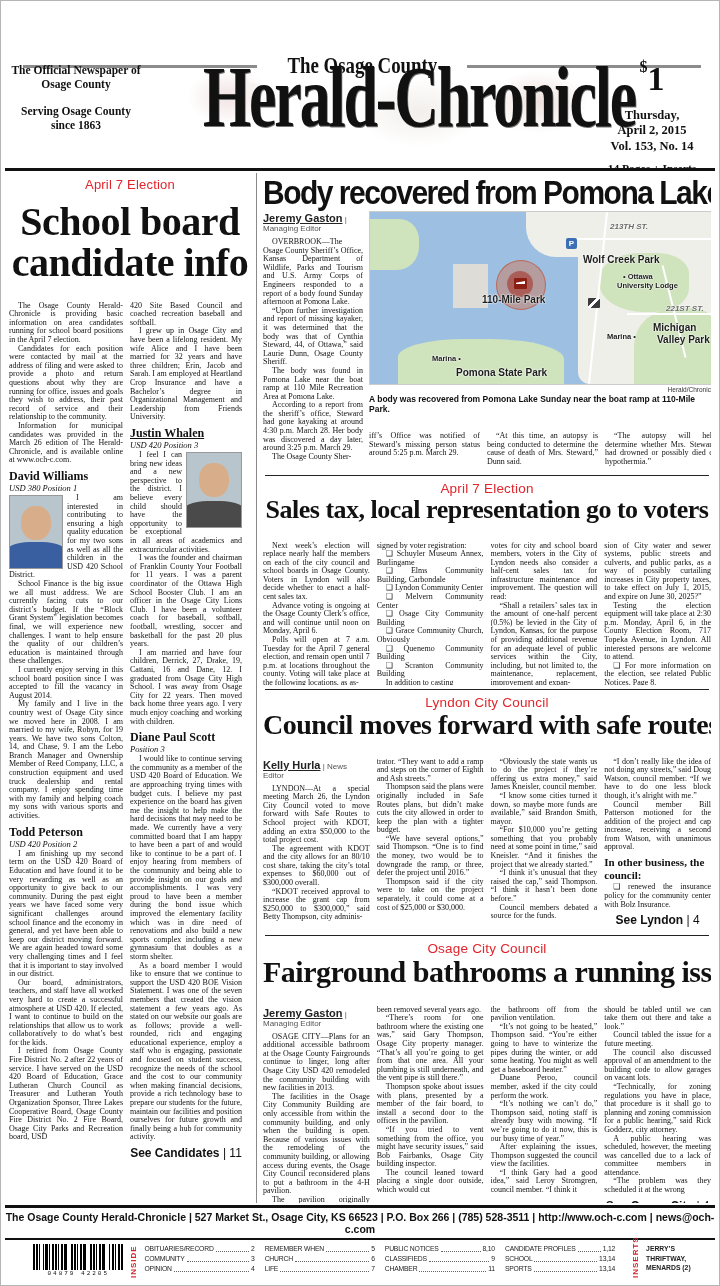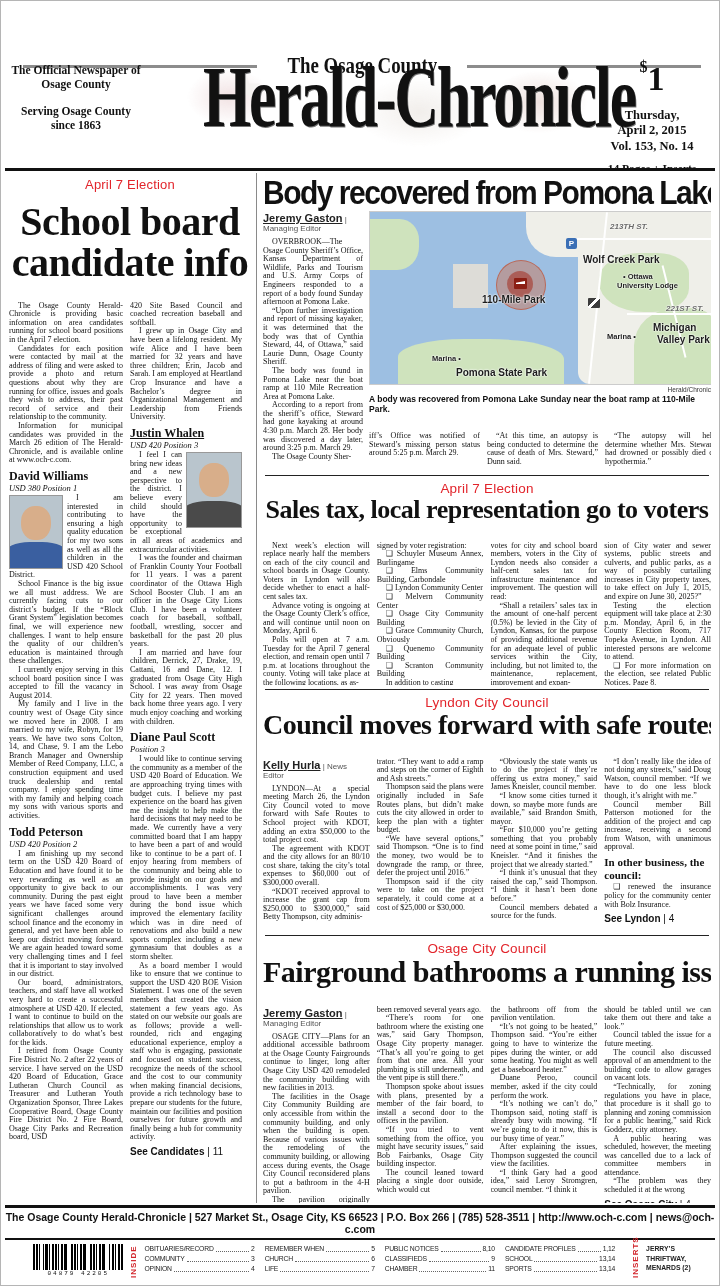--- a/index.html
+++ b/index.html
@@ -57,22 +57,22 @@
   .cand-name{font-size:12px;font-weight:700;margin-top:5px;line-height:1.1;}
   .cand-name.u{text-decoration:underline;}
   .cand-pos{font-size:8.5px;font-style:italic;margin-bottom:1px;}
   .photo{width:52px;height:72px;background:#b9c5cd;position:relative;margin:1px 4px 2px 0;
          float:left;border:1px solid #999;overflow:hidden;}
   .photo.right{float:right;margin:1px 0 2px 4px;width:54px;height:74px;}
   .photo .head{position:absolute;left:50%;top:10px;transform:translateX(-50%);
                width:30px;height:34px;border-radius:46%;background:#d8ae8a;}
   .photo .shirt{position:absolute;left:-6px;right:-6px;bottom:-4px;height:30px;border-radius:40% 40% 0 0;}
   .shirt.blue{background:#3a5fa0;} .shirt.dark{background:#4a4a4a;}
-  .see-line{text-align:left;font-family:"Liberation Sans",sans-serif;font-weight:700;
-            font-size:10px;margin-top:4px;}
+  .see-line{text-align:center;font-family:"Liberation Sans",sans-serif;font-weight:700;
+            font-size:12px;margin-top:4px;}
   .see-line .pg{font-weight:400;}
   .hrule{height:1px;background:#222;margin:4px 2px 3px;}
   .subhead2{font-size:11px;font-weight:700;line-height:1.15;margin:4px 0 2px;}
   
   .pomona-flex{display:flex;}
   .pomona-left{width:100px;flex:none;}
   .pomona-right{flex:1;margin-left:6px;}
   .map{position:relative;width:100%;height:172px;background:#9dbfe2;overflow:hidden;border:1px solid #ccc;}
   .land-right{position:absolute;right:0;top:0;width:40%;height:100%;background:#efefe9;
               border-radius:40px 0 0 12px;}

